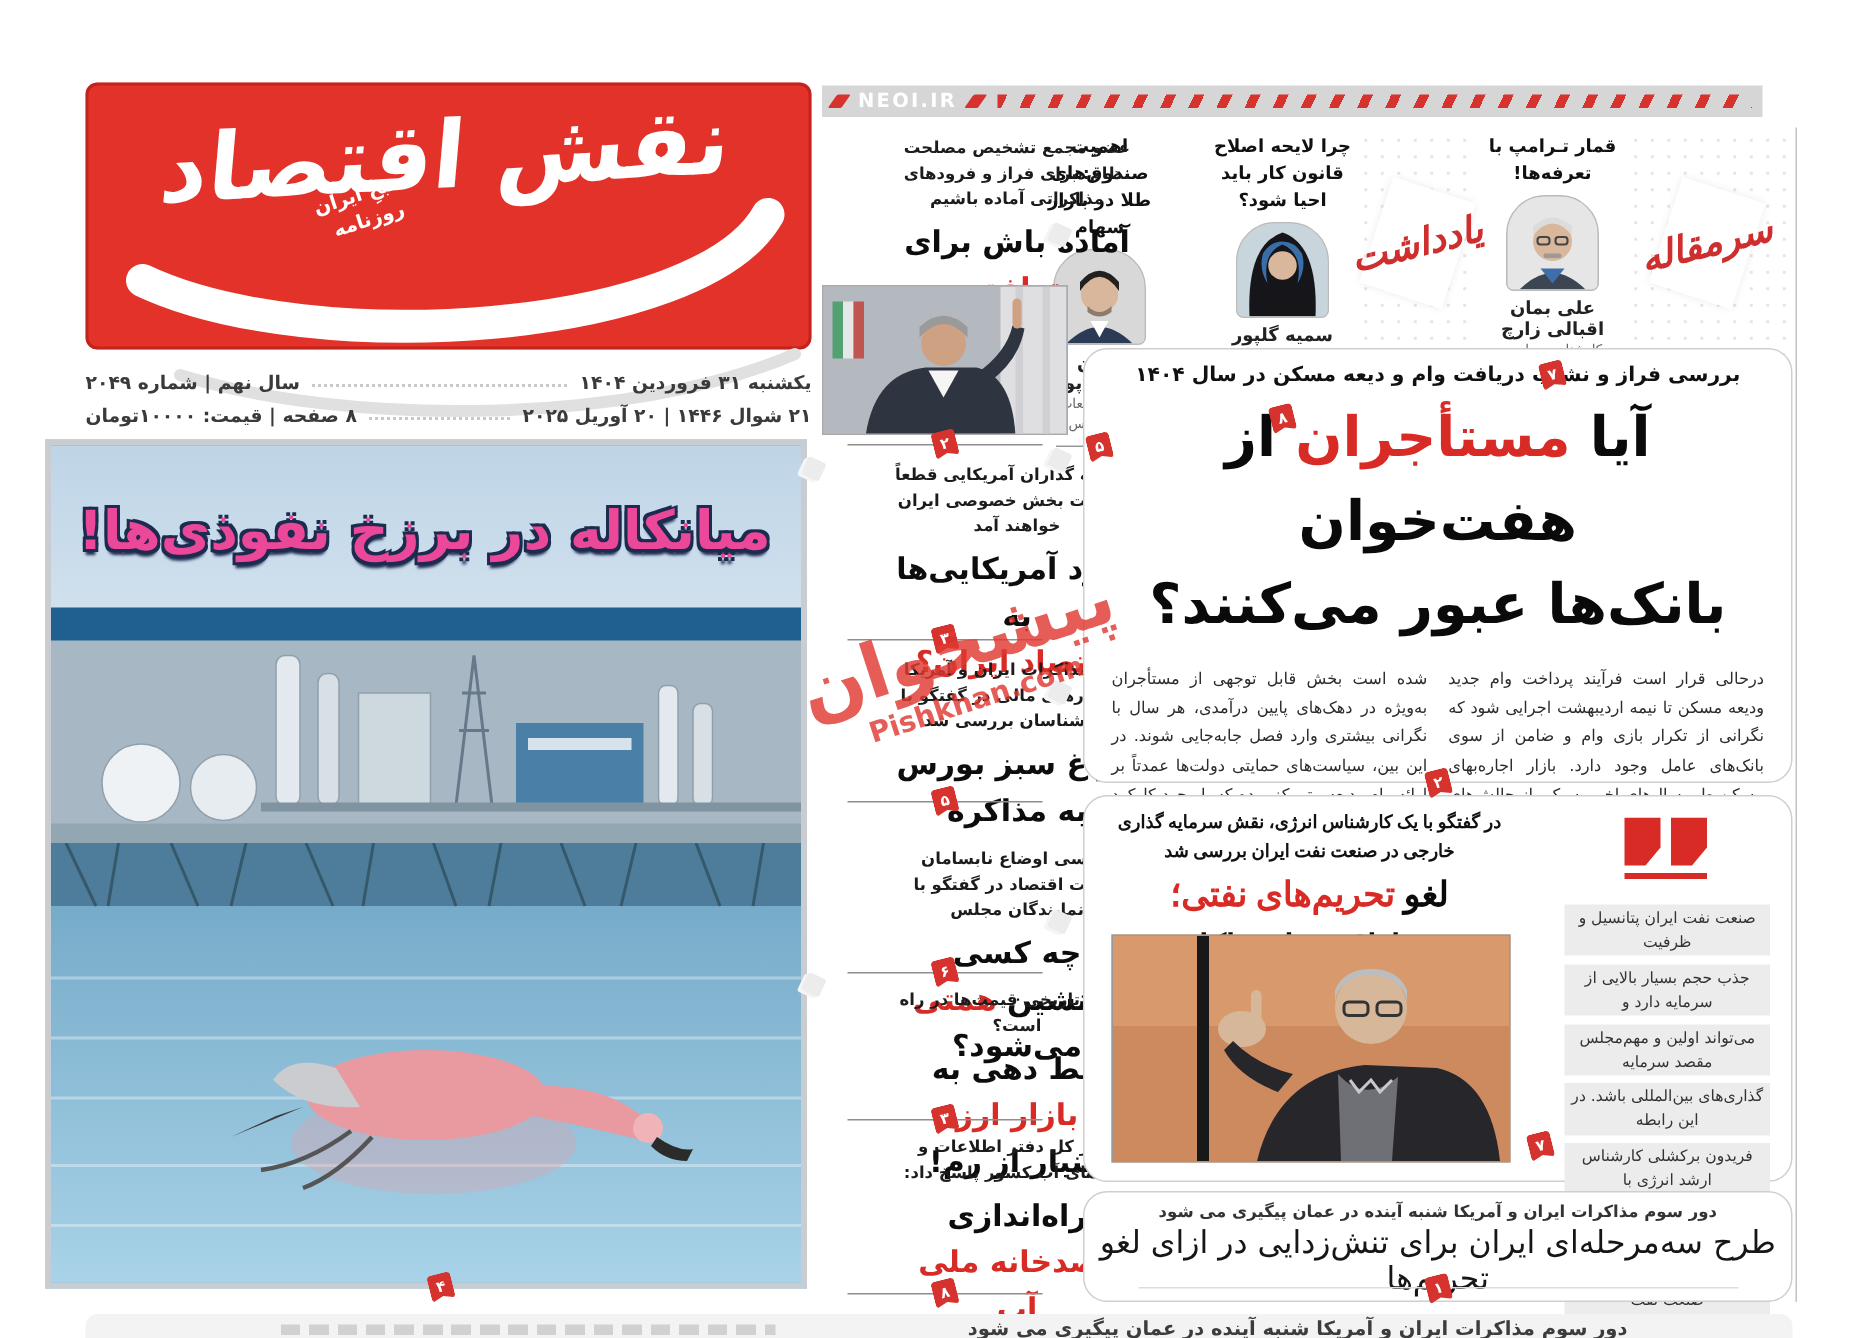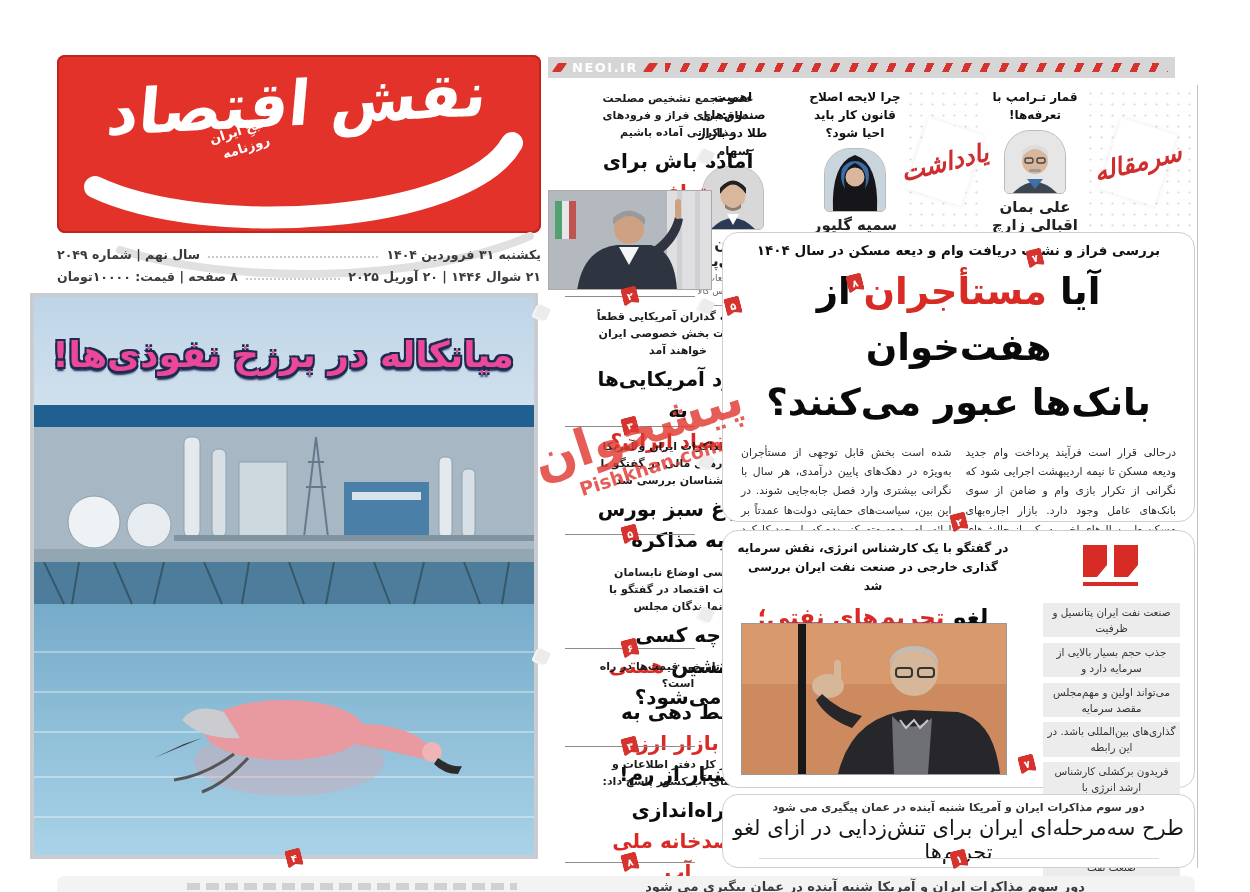--- a/index.html
+++ b/index.html
@@ -23,21 +23,21 @@
   .neoi-dash{width:9px;height:9px;background:#d6332f;transform:skewX(-35deg);border-radius:1px;flex:none;}
   .neoi-label{color:#fff;font-size:13px;font-weight:bold;letter-spacing:1.5px;margin:0 8px;}
   .neoi-strip{flex:1;height:9px;margin-left:10px;
      background:repeating-linear-gradient(115deg,#d6332f 0 6px,rgba(0,0,0,0) 6px 17px);}
   .vrule{position:absolute;left:1197px;top:85px;width:1px;height:783px;background:#c2c2c2;}
   
   .op-col{position:absolute;top:88px;text-align:center;}
   .op-title{font-size:12px;font-weight:bold;color:#111;line-height:1.5;min-height:36px;}
   .op-photo{width:60px;height:62px;margin:6px auto 4px auto;border-radius:26px 26px 5px 5px;
             overflow:hidden;border:1px solid #bbb;background:#ddd;}
-  .op-name{font-size:15px;font-weight:bold;color:#222;}
+  .op-name{font-size:12px;font-weight:bold;color:#222;}
   .op-role{font-size:9px;color:#666;margin-top:2px;line-height:1.4;}
   .op-div{position:relative;width:58px;margin:8px auto 0 auto;border-top:1px solid #999;}
   .callig-box{position:absolute;top:88px;height:148px;
       background:radial-gradient(#eae3e0 1.1px,rgba(0,0,0,0) 1.1px);background-size:11px 11px;
       display:flex;align-items:center;justify-content:center;}
   .callig-box::before{content:"";position:absolute;width:58px;height:74px;background:#fff;
       transform:rotate(18deg);box-shadow:0 0 6px rgba(0,0,0,.08);}
   .callig-text{position:relative;color:#cf2e2e;font-size:25px;font-weight:bold;font-style:italic;
       transform:rotate(-14deg);}
   
@@ -56,21 +56,21 @@
   
   .art-box{position:absolute;left:722px;width:473px;border:1px solid #cfcfcf;border-radius:16px;
            box-sizing:border-box;background:#fff;}
   .main-box{top:232px;height:290px;}
   .main-kicker{margin-top:9px;text-align:center;font-size:13.5px;font-weight:bold;color:#111;}
   .main-h{margin-top:6px;text-align:center;font-size:37px;font-weight:bold;color:#0a0a0a;line-height:1.5;}
   .main-body{display:flex;direction:rtl;gap:14px;padding:12px 18px 0 18px;
              font-size:10.8px;color:#2c2c2c;line-height:1.8;text-align:justify;}
   .main-body > div{flex:1;}
   .oil-box{top:530px;height:258px;}
-  .oil-left{position:absolute;left:14px;top:8px;width:272px;text-align:center;}
+  .oil-left{position:absolute;left:14px;top:8px;width:272px;text-align:center;font-family:Liberation Serif, serif;}
   .oil-kicker{font-size:12px;font-weight:bold;color:#111;line-height:1.6;}
   .oil-h{font-size:23px;font-weight:bold;color:#0a0a0a;line-height:1.5;margin-top:3px;}
   .oil-photo{position:absolute;left:18px;top:92px;width:264px;height:150px;border:1px solid #999;
              overflow:hidden;background:#cd8a5f;}
   .oil-right{position:absolute;right:14px;top:14px;width:137px;text-align:center;}
   .quote-icon{margin:0 auto 12px auto;width:62px;}
   .oil-line{display:block;background:#ececec;color:#333;font-size:10.4px;line-height:1.55;
             padding:1px 3px;margin-bottom:5.5px;text-align:center;}
   .neg-box{top:794px;height:74px;}
   .neg-kicker{margin-top:6px;text-align:center;font-size:11px;font-weight:bold;color:#333;}

